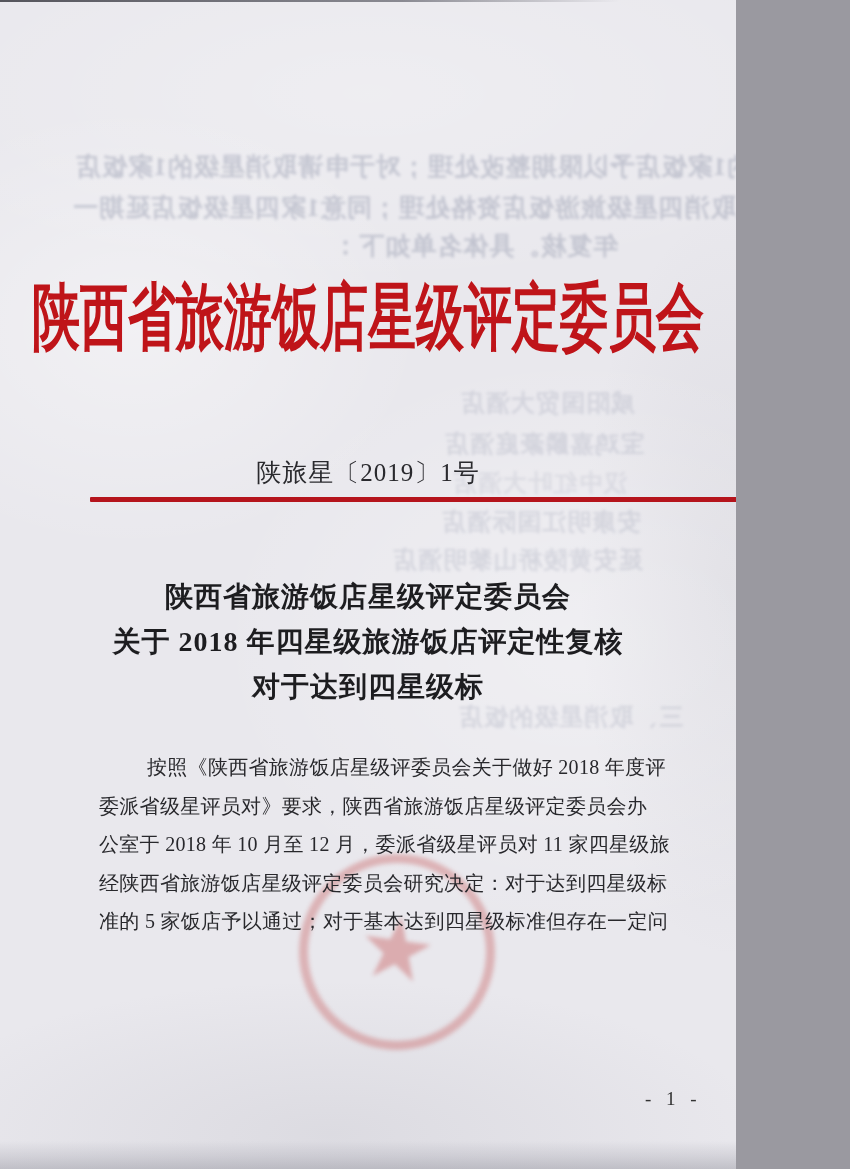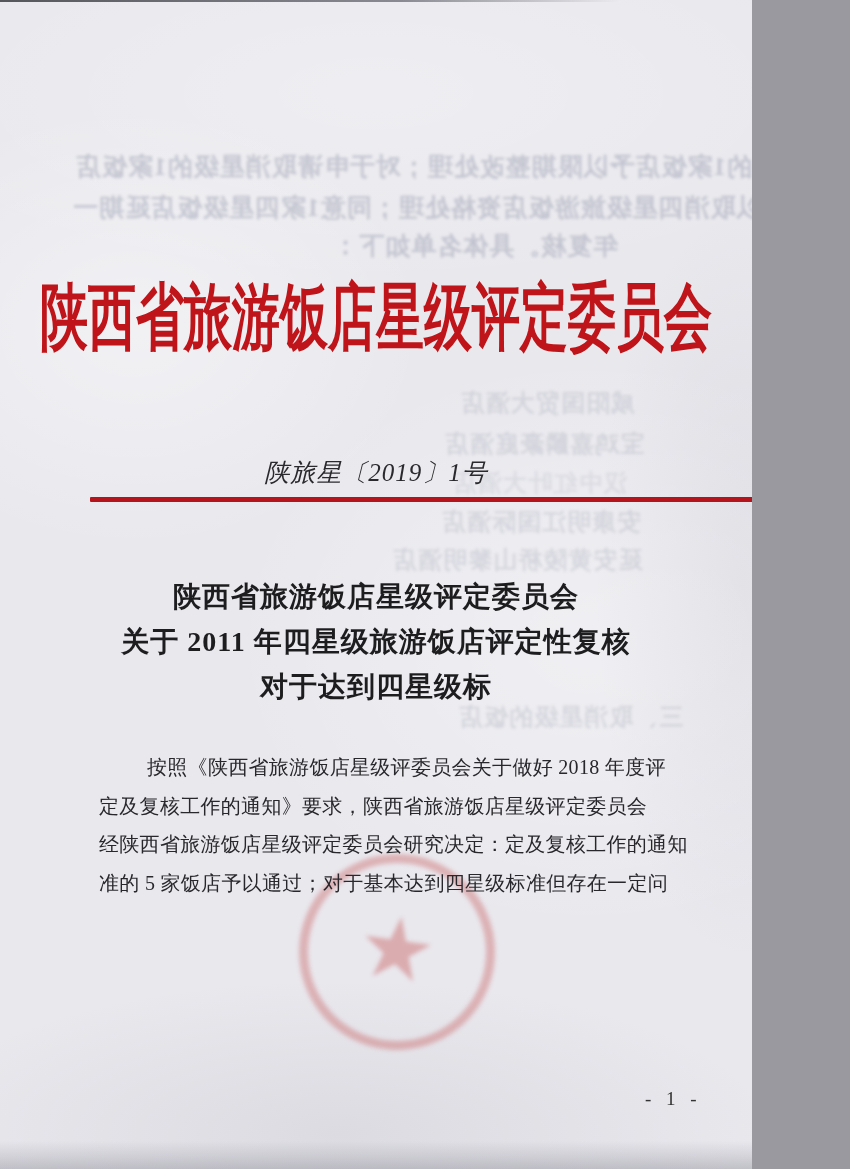--- a/index.html
+++ b/index.html
@@ -6,21 +6,20 @@
   .page{
     position:relative;width:736px;height:1169px;overflow:hidden;
     font-family:"Liberation Serif","DejaVu Serif",serif;
     background:
       radial-gradient(ellipse 420px 320px at 18% 28%, rgba(255,255,255,.38), transparent 70%),
       radial-gradient(ellipse 520px 420px at 78% 55%, rgba(255,255,255,.30), transparent 70%),
       radial-gradient(ellipse 700px 260px at 50% 8%, rgba(255,255,255,.25), transparent 75%),
       radial-gradient(ellipse 620px 220px at 45% 97%, rgba(125,125,140,.12), transparent 70%),
       radial-gradient(ellipse 200px 500px at 99% 50%, rgba(125,125,140,.10), transparent 75%),
       #e9e8ed;
-    padding-left: 16px;
   }
   .top-edge{position:absolute;top:0;left:0;width:620px;height:2px;
     background:linear-gradient(90deg,#55555c 0%,#8a8a92 65%,rgba(138,138,146,0) 100%);}
   .bottom-shade{position:absolute;bottom:0;left:0;width:100%;height:28px;
     background:linear-gradient(180deg,rgba(140,140,152,0) 0%,rgba(140,140,152,.22) 55%,rgba(118,118,130,.34) 100%);}
 
   
   .ghost{
     position:absolute;white-space:nowrap;font-weight:bold;
     color:#989db0;opacity:.48;filter:blur(1.4px);
@@ -51,21 +50,21 @@
 
   
   .letterhead{
     position:absolute;top:258px;left:0;width:100%;height:120px;line-height:120px;
     text-align:center;white-space:nowrap;margin:0;
     font-size:48px;font-weight:bold;color:#bf1419;
   }
   .letterhead .stretch{display:inline-block;transform:scaleY(1.52);letter-spacing:0px;}
   .docnum{
     position:absolute;top:456px;left:0;width:100%;text-align:center;
-    font-size:25px;color:#2a2a2e;letter-spacing:1px;font-style:italic;
+    font-size:25px;color:#2a2a2e;letter-spacing:1px;
   }
   .redrule{position:absolute;top:497px;left:90px;width:666px;height:5px;
     background:#b5141c;border-radius:1px;}
   .notice-title{
     position:absolute;top:574px;left:0;width:100%;text-align:center;
     font-size:28px;font-weight:bold;line-height:45px;color:#1d1d20;letter-spacing:1px;
   }
   .bodytext{
     position:absolute;top:748px;left:99px;width:662px;
     font-size:20px;color:#28282c;letter-spacing:.3px;
@@ -101,26 +100,27 @@
   </div>
 
   <h1 class="letterhead"><span class="stretch">陕西省旅游饭店星级评定委员会</span></h1>
 
   <div class="docnum">陕旅星〔2019〕1号</div>
 
   <div class="redrule"></div>
 
   <div class="notice-title">
     <div>陕西省旅游饭店星级评定委员会</div>
-    <div>关于 2011 年四星级旅游饭店评定性复核</div>
+    <div>关于 2018 年四星级旅游饭店评定性复核</div>
     <div>对于达到四星级标</div>
   </div>
 
   <div class="bodytext">
     <div class="bline indent">按照《陕西省旅游饭店星级评委员会关于做好 2018 年度评</div>
-    <div class="bline">定及复核工作的通知》要求，陕西省旅游饭店星级评定委员会</div>
-    <div class="bline">经陕西省旅游饭店星级评定委员会研究决定：定及复核工作的通知</div>
+    <div class="bline">委派省级星评员对》要求，陕西省旅游饭店星级评定委员会办</div>
+    <div class="bline">公室于 2018 年 10 月至 12 月，委派省级星评员对 11 家四星级旅</div>
+    <div class="bline">经陕西省旅游饭店星级评定委员会研究决定：对于达到四星级标</div>
     <div class="bline">准的 5 家饭店予以通过；对于基本达到四星级标准但存在一定问</div>
   </div>
 
   <div class="pagenum">- 1 -</div>
 
 </div>
 
 </body></html>

